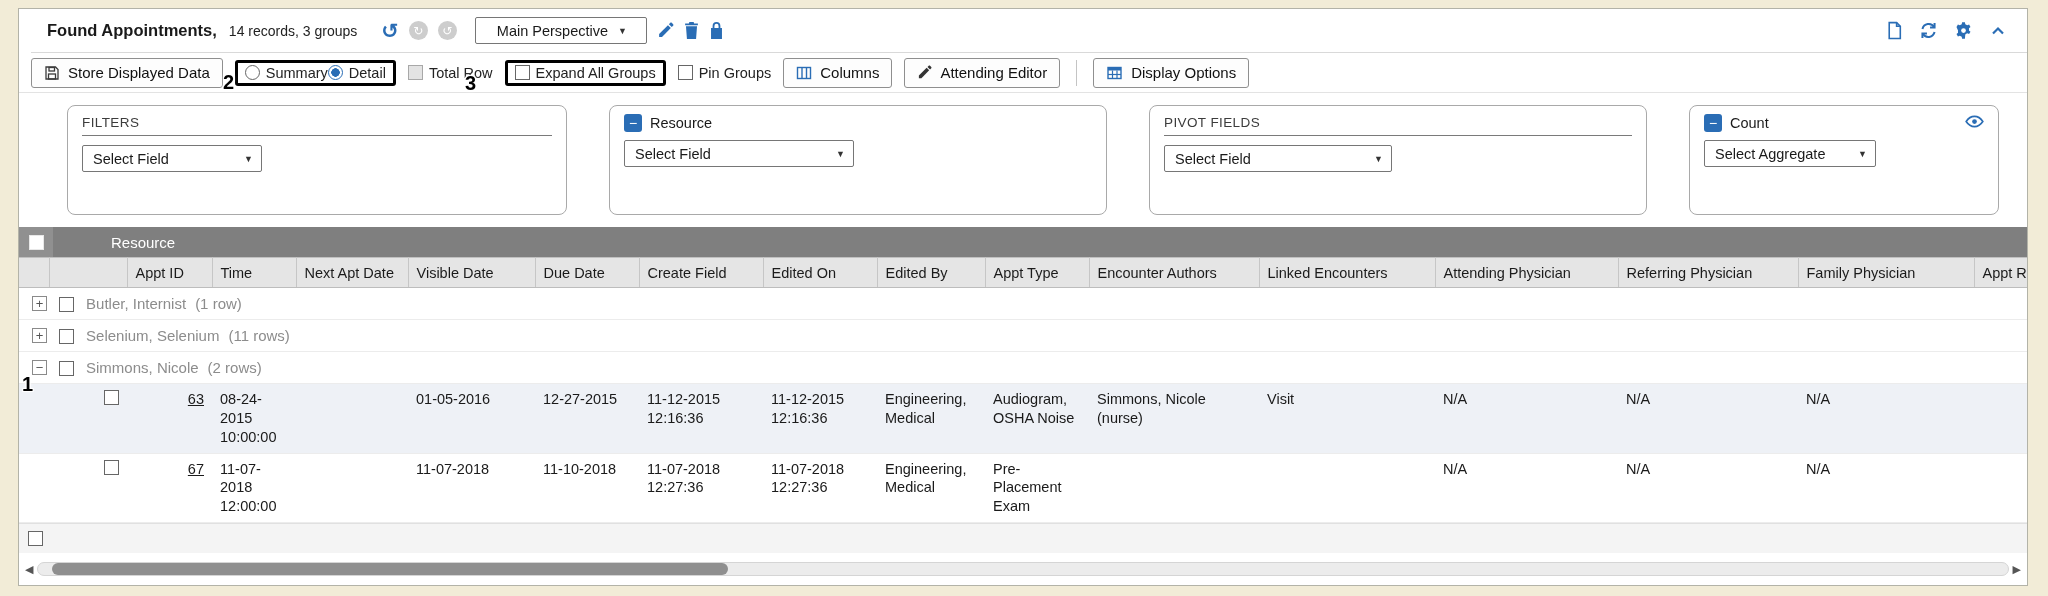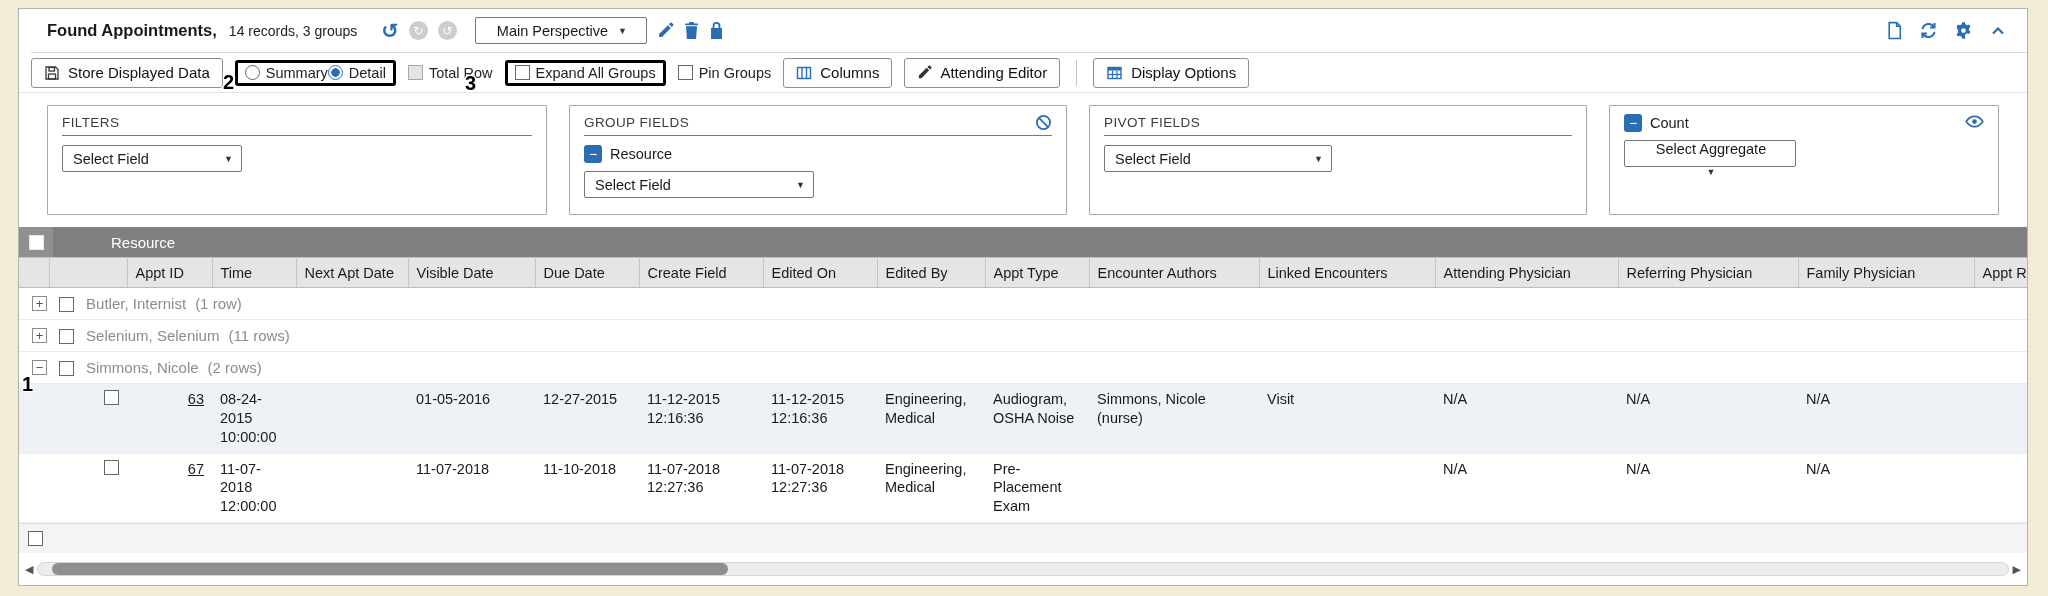--- a/index.html
+++ b/index.html
@@ -49,28 +49,28 @@
   .vsep { width:1px; height:26px; background:#c4c4c4; margin:0 4px; }
   .callout-num {
     position:absolute; font-size:20px; font-weight:bold; color:#000; z-index:30;
     text-shadow:-1px -1px 0 #fff, 1px -1px 0 #fff, -1px 1px 0 #fff, 1px 1px 0 #fff, 0 0 4px #fff;
   }
   .n1 { left:3px;  top:364px; }
   .n2 { left:204px; top:62px; }
   .n3 { left:446px; top:63px; }
   
   .panels { height:134px; flex:0 0 134px; display:flex; gap:22px; padding:12px 28px 10px; }
-  .panel { border:1px solid #a9a9a9; border-radius:1px; height:110px; padding:8px 14px 10px; background:#fff; }
+  .panel { border:1px solid #a9a9a9; border-radius:8px; height:110px; padding:8px 14px 10px; background:#fff;margin-left:20px; }
   .p-filters { width:500px; } .p-group { width:498px; } .p-pivot { width:498px; } .p-agg { flex:1; }
   .panel-title-row { display:flex; align-items:center; border-bottom:1px solid #7a7a7a; padding-bottom:4px; margin-bottom:9px; min-height:22px; }
   .panel-title { font-size:13.5px; color:#3c3c3c; letter-spacing:0.4px; }
   .panel-title-row .ricon { margin-left:auto; display:inline-flex; cursor:pointer; }
   .field-item { display:flex; align-items:center; gap:8px; margin-bottom:8px; font-size:14.5px; }
   .chip { width:18px; height:18px; border-radius:3px; background:#2a6db5; color:#fff; display:inline-flex; align-items:center; justify-content:center; font-size:14px; line-height:1; cursor:pointer; }
-  .sel-filters { width:180px; } .sel-group { width:230px; } .sel-pivot { width:228px; } .sel-agg { width:172px;flex-direction:column; }
+  .sel-filters { width:180px; } .sel-group { width:230px; } .sel-pivot { width:228px; } .sel-agg { width:172px; }
   
   .gridarea { flex:1; position:relative; overflow:hidden; display:flex; flex-direction:column; }
   .resource-bar { height:30px; flex:0 0 30px; background:#7f7f7f; display:flex; align-items:center; }
   .resource-bar .lead { width:34px; height:100%; background:#909090; display:flex; align-items:center; justify-content:center; }
   .resource-bar .lead input { border-color:#e8e8e8; }
   .resource-bar .rlabel { color:#fff; font-size:15px; margin-left:58px; }
   .table-clip { overflow:hidden; }
   table.grid { width:2115px; table-layout:fixed; border-collapse:collapse; }
   table.grid th {
     background:#e5e5e5; border-right:1px solid #c6c6c6; border-top:1px solid #c0c0c0; border-bottom:1px solid #bdbdbd;
@@ -250,29 +250,20 @@
       <div class="panel-title-row">
         <span class="panel-title">FILTERS</span>
       </div>
       <span class="selectbox sel-filters">
         <span>Select Field</span>
         <span class="caret">▼</span>
       </span>
     </div>
 
     <div class="panel p-group">
-      <div class="panel-title-row">
-        <span class="panel-title">GROUP FIELDS</span>
-        <span class="ricon">
-          <svg width="17" height="17" viewBox="0 0 16 16">
-              <circle cx="8" cy="8" r="6.2" fill="none" stroke="#2a6db5" stroke-width="1.7"></circle>
-              <line x1="3.7" y1="3.7" x2="12.3" y2="12.3" stroke="#2a6db5" stroke-width="1.7"></line>
-            </svg>
-        </span>
-      </div>
       <div class="field-item">
         <span class="chip">−</span>
         <span>Resource</span>
       </div>
       <span class="selectbox sel-group">
         <span>Select Field</span>
         <span class="caret">▼</span>
       </span>
     </div>
 

